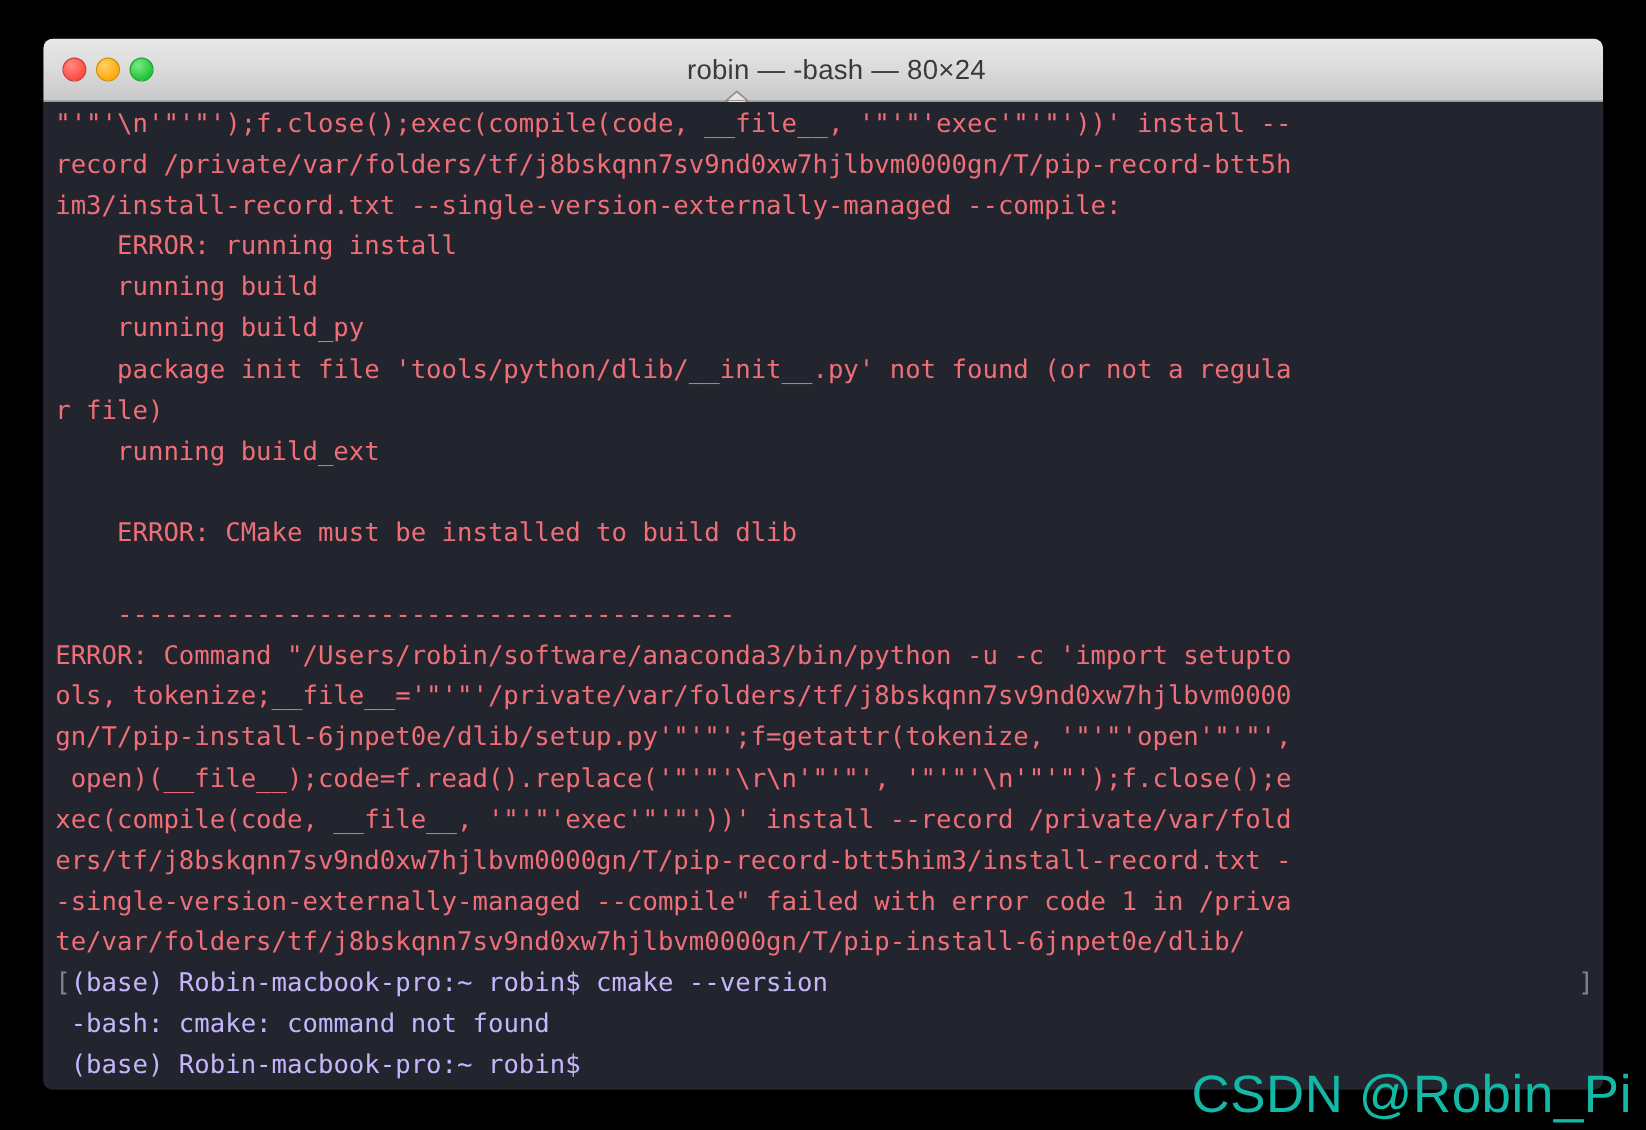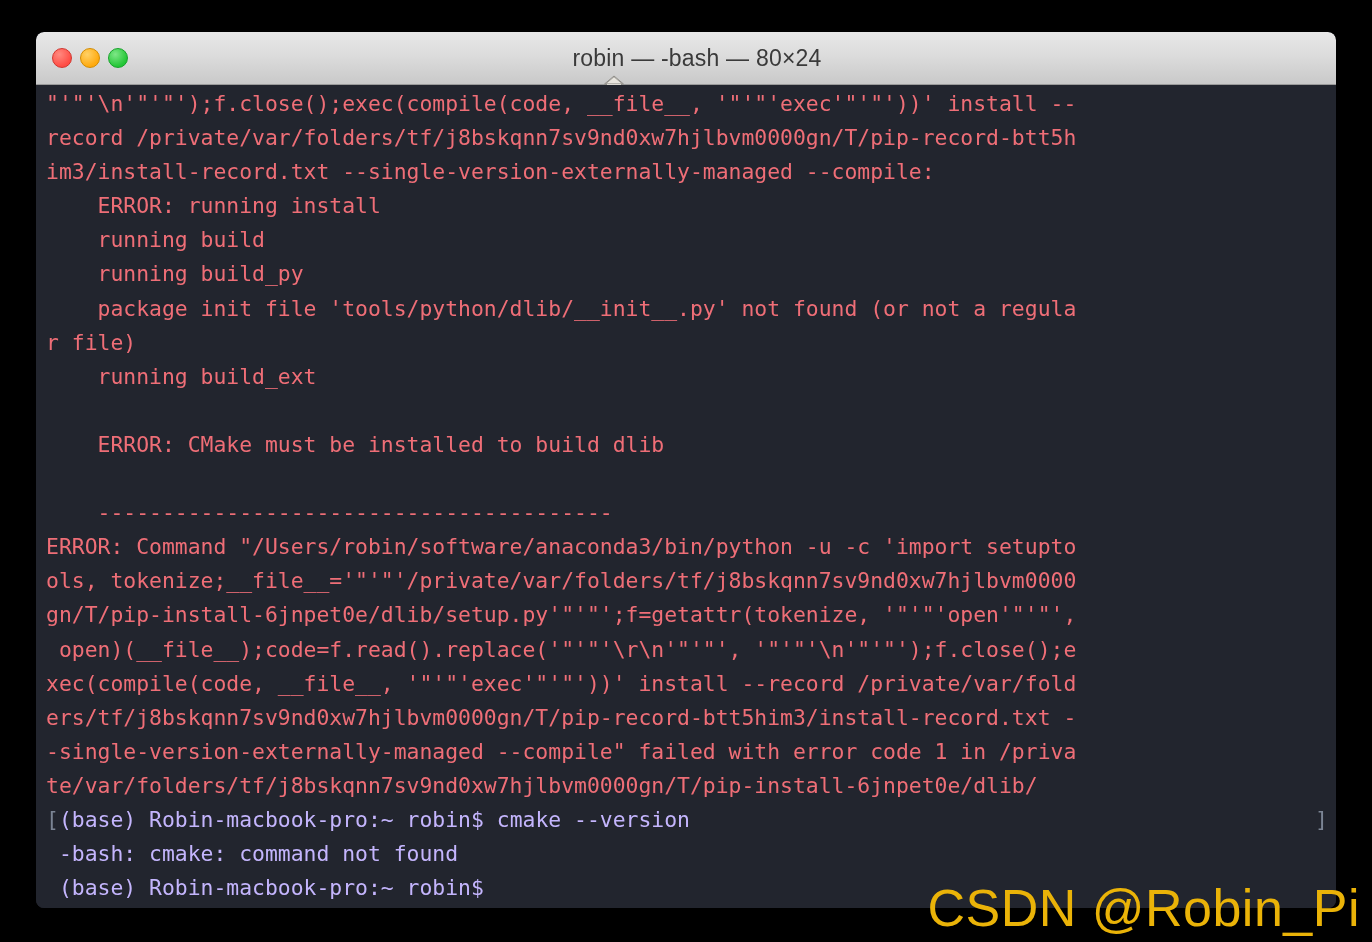--- a/index.html
+++ b/index.html
@@ -109,22 +109,22 @@
     font-size: 21.4px;
     line-height: 34.1px;
   }
 
   
   #watermark {
     position: absolute;
     right: 12px;
     bottom: 4px;
     font-family: "Liberation Sans", sans-serif;
-    font-size: 52px;
-    color: #eab308;
+    font-size: 44px;
+    color: #14b8a6;
     letter-spacing: 0.5px;
     white-space: pre;
     z-index: 50;
     text-align: right;
   }
 </style>
 </head>
 <body>
 
 <div id="terminal-window">

